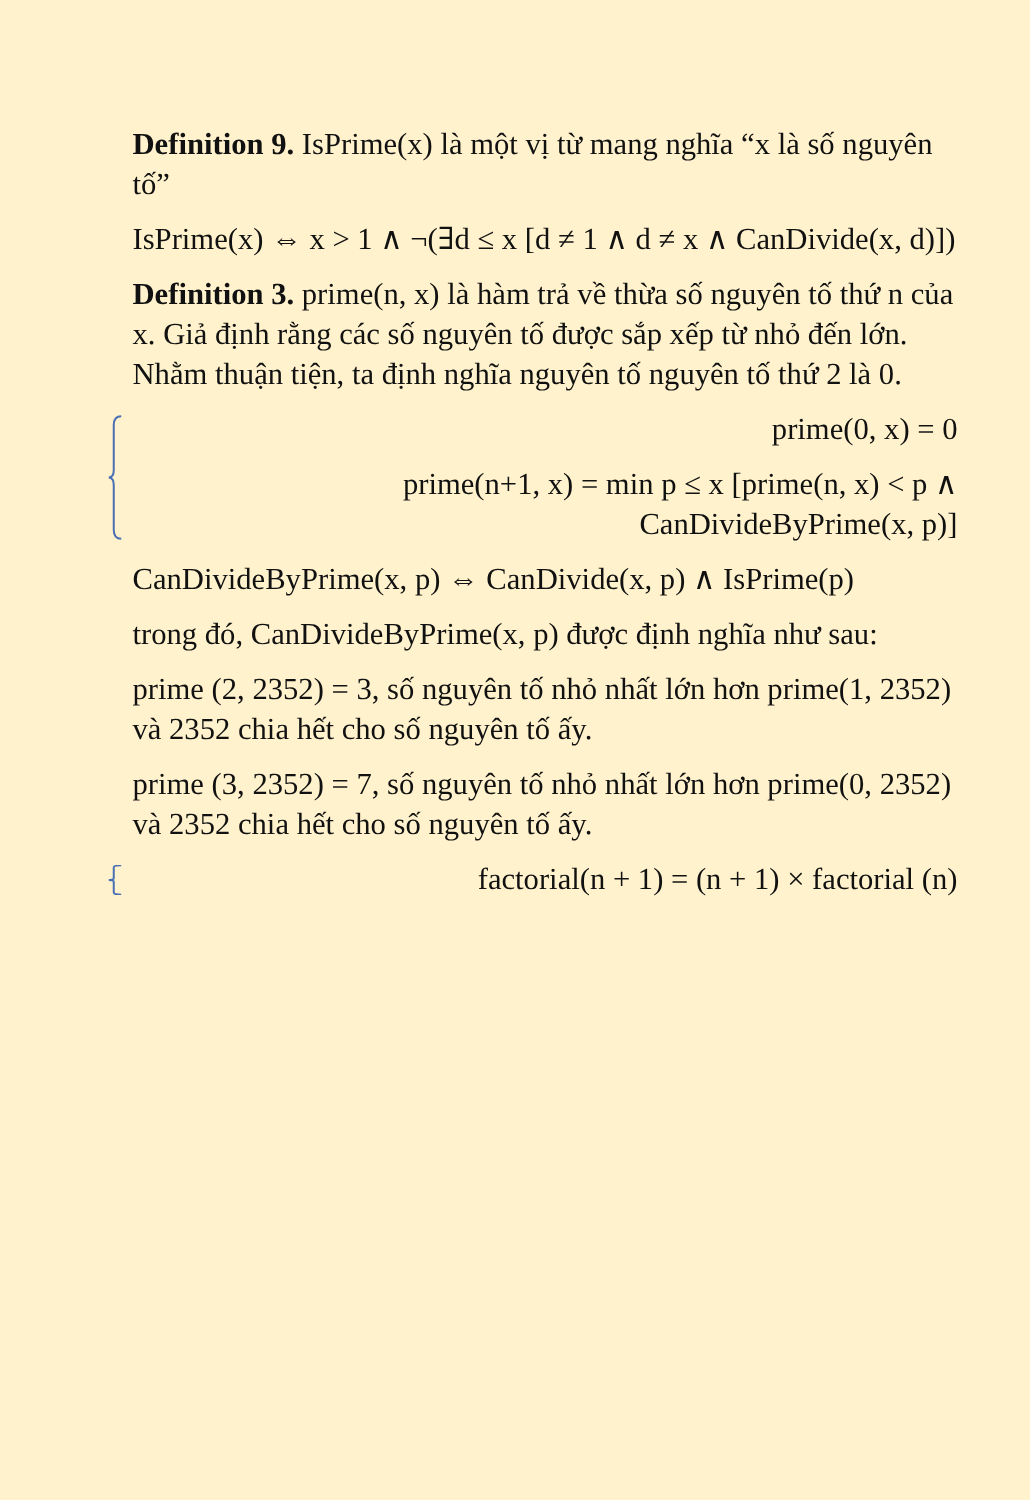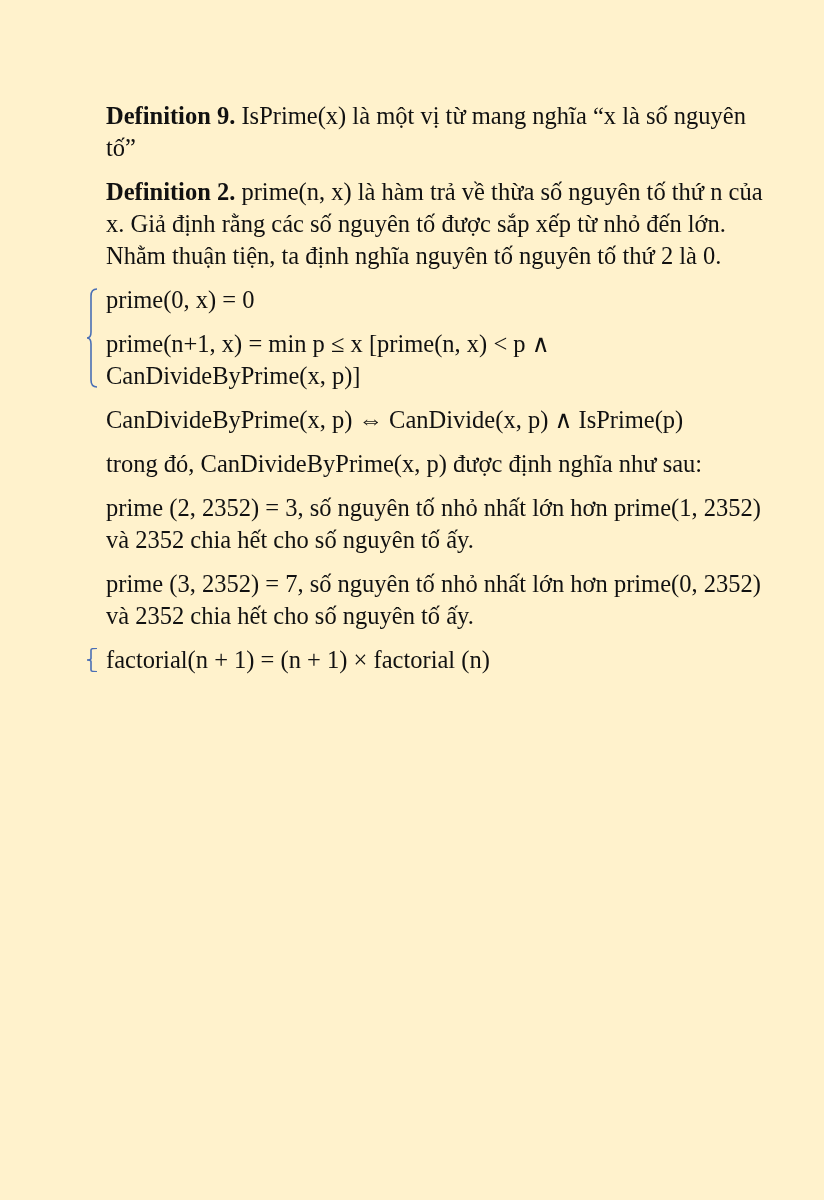--- a/index.html
+++ b/index.html
@@ -48,37 +48,39 @@
     width: 12px;
     bottom: 4px;
   }
   .brace svg {
     width: 100%;
     height: 100%;
     display: block;
   }
   .case-line {
     margin: 0 0 12px 0;
+    text-align: right;
   }
   .case-line:last-child {
     margin-bottom: 0;
   }
 </style>
 </head>
 <body>
 
 <div class="page">
 
   <p class="para">
     <span class="bold">Definition 9.</span><span> IsPrime(x) là một vị từ mang nghĩa “x là số nguyên tố”</span>
   </p>
 
+  <p class="para">IsPrime(x) ⇔ x &gt; 1 ∧ ¬(∃d ≤ x [d ≠ 1 ∧ d ≠ x ∧ CanDivide(x, d)])</p>
 
   <p class="para">
-    <span class="bold">Definition 2.</span><span> prime(n, x) là hàm trả về thừa số nguyên tố thứ n của x. Giả định rằng các số nguyên tố được sắp xếp từ nhỏ đến lớn. Nhằm thuận tiện, ta định nghĩa nguyên tố nguyên tố thứ 2 là 0.</span>
+    <span class="bold">Definition 3.</span><span> prime(n, x) là hàm trả về thừa số nguyên tố thứ n của x. Giả định rằng các số nguyên tố được sắp xếp từ nhỏ đến lớn. Nhằm thuận tiện, ta định nghĩa nguyên tố nguyên tố thứ 2 là 0.</span>
   </p>
 
   <div class="case-block">
     <span class="brace">
       <svg viewBox="0 0 12 100" preserveAspectRatio="none">
         <path d="M11 1 Q5 1 5 8 L5 44 Q5 50 1 50 Q5 50 5 56 L5 92 Q5 99 11 99" fill="none" stroke="#4a6fb5" stroke-width="1.6" vector-effect="non-scaling-stroke"></path>
       </svg>
     </span>
     <div class="case-line">prime(0, x) = 0</div>
     <div class="case-line">prime(n+1, x) = min p ≤ x [prime(n, x) &lt; p ∧ CanDivideByPrime(x, p)]</div>

